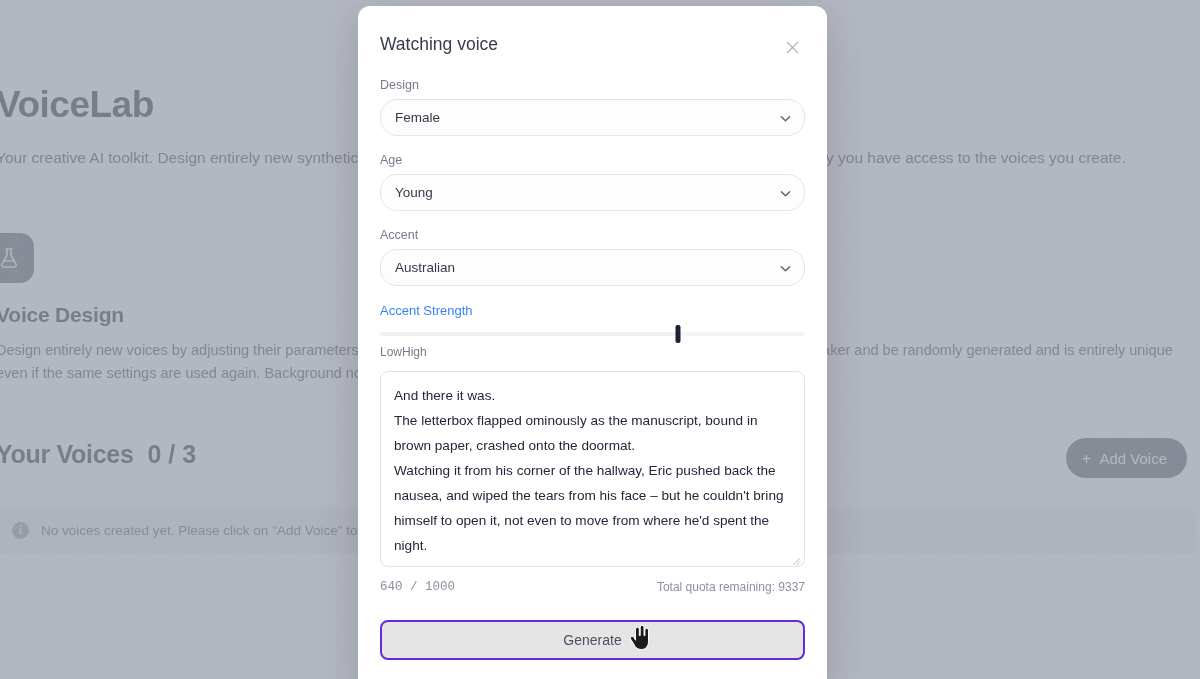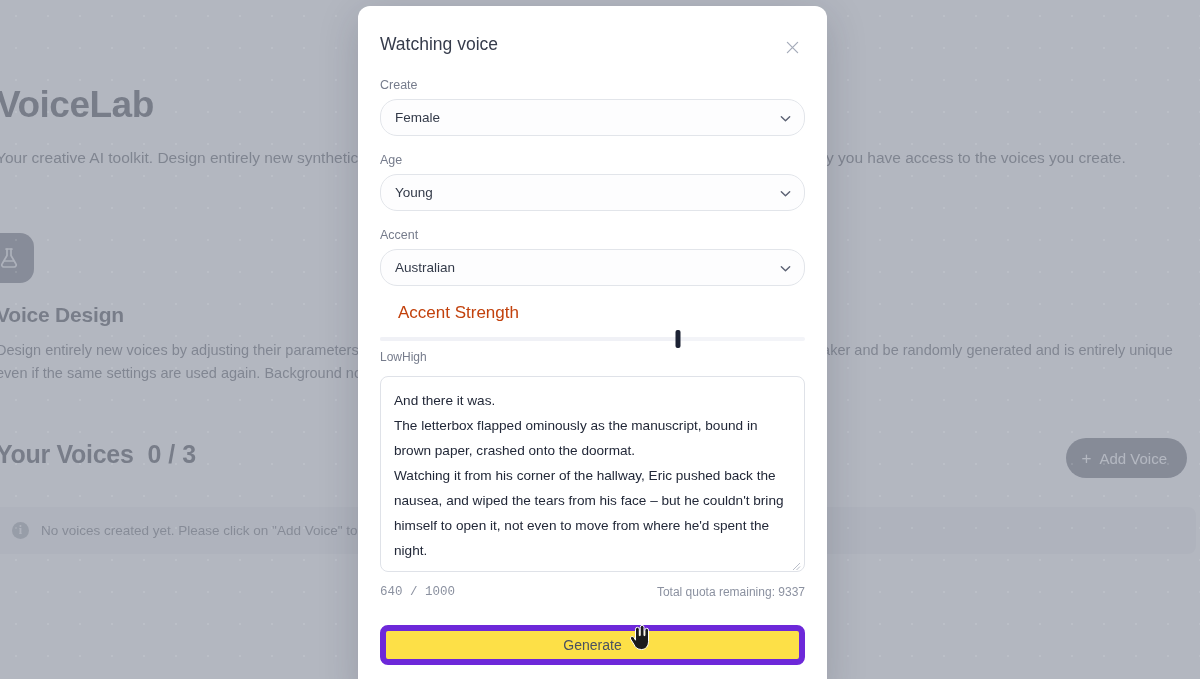--- a/index.html
+++ b/index.html
@@ -136,21 +136,21 @@
     cursor: pointer;
   }
   .chev {
     position: absolute; right: 13px; top: 13px;
     width: 13px; height: 13px; pointer-events: none;
   }
   .chev svg { width: 13px; height: 13px; display: block; }
 
   
   .slider-block { margin-top: 2px; }
-  .slider-label { font-size: 17px; color: #c2410c; margin-bottom: 14px; display: block; margin-left: 18px; }
+  .slider-label { font-size: 13px; color: #3b82f6; margin-bottom: 14px; display: block; }
   .slider-track {
     position: relative;
     width: 425px; height: 4px;
     background: #f3f4f8; border-radius: 3px;
     cursor: pointer;
   }
   .slider-fill {
     position: absolute; left: 0; top: 0; height: 4px;
     width: 70%; background: #f0f1f6; border-radius: 3px;
   }
@@ -188,22 +188,22 @@
 
   .counter-row {
     width: 425px; margin-top: 9px;
     display: flex; justify-content: space-between; align-items: center;
   }
   .counter-left { font-family: "Liberation Mono", monospace; font-size: 12.5px; color: #8b91a0; }
   .counter-right { font-size: 12px; color: #8b91a0; }
 
   .generate-btn {
     width: 425px; height: 40px; margin-top: 26px;
-    border: 6px solid #6d28d9; border-radius: 8px;
-    background: #fde047; color: #4a5161;
+    border: 2px solid #6d28d9; border-radius: 8px;
+    background: #e5e5e5; color: #4a5161;
     font-family: inherit; font-size: 14px;
     cursor: pointer;
   }
 
   
   .hand-cursor {
     position: absolute; left: 628px; top: 625px;
     width: 22px; height: 26px; pointer-events: none;
   }
   .hand-cursor svg { display: block; }
@@ -257,21 +257,21 @@
       <button class="close-btn">
         <span>
           <svg viewBox="0 0 20 20" fill="none" stroke="#a7adbb" stroke-width="1.5" stroke-linecap="round">
             <path d="M4 4 L16 16 M16 4 L4 16"></path>
           </svg>
         </span>
       </button>
     </div>
 
     
-    <label class="field-label">Create</label>
+    <label class="field-label">Design</label>
     <div class="select-wrap">
       <div class="select-box">
         <span>Female</span>
       </div>
       <span class="chev">
         <svg viewBox="0 0 14 14" fill="none" stroke="#5b6173" stroke-width="1.5" stroke-linecap="round" stroke-linejoin="round">
           <path d="M2.5 5 L7 9.5 L11.5 5"></path>
         </svg>
       </span>
     </div>

